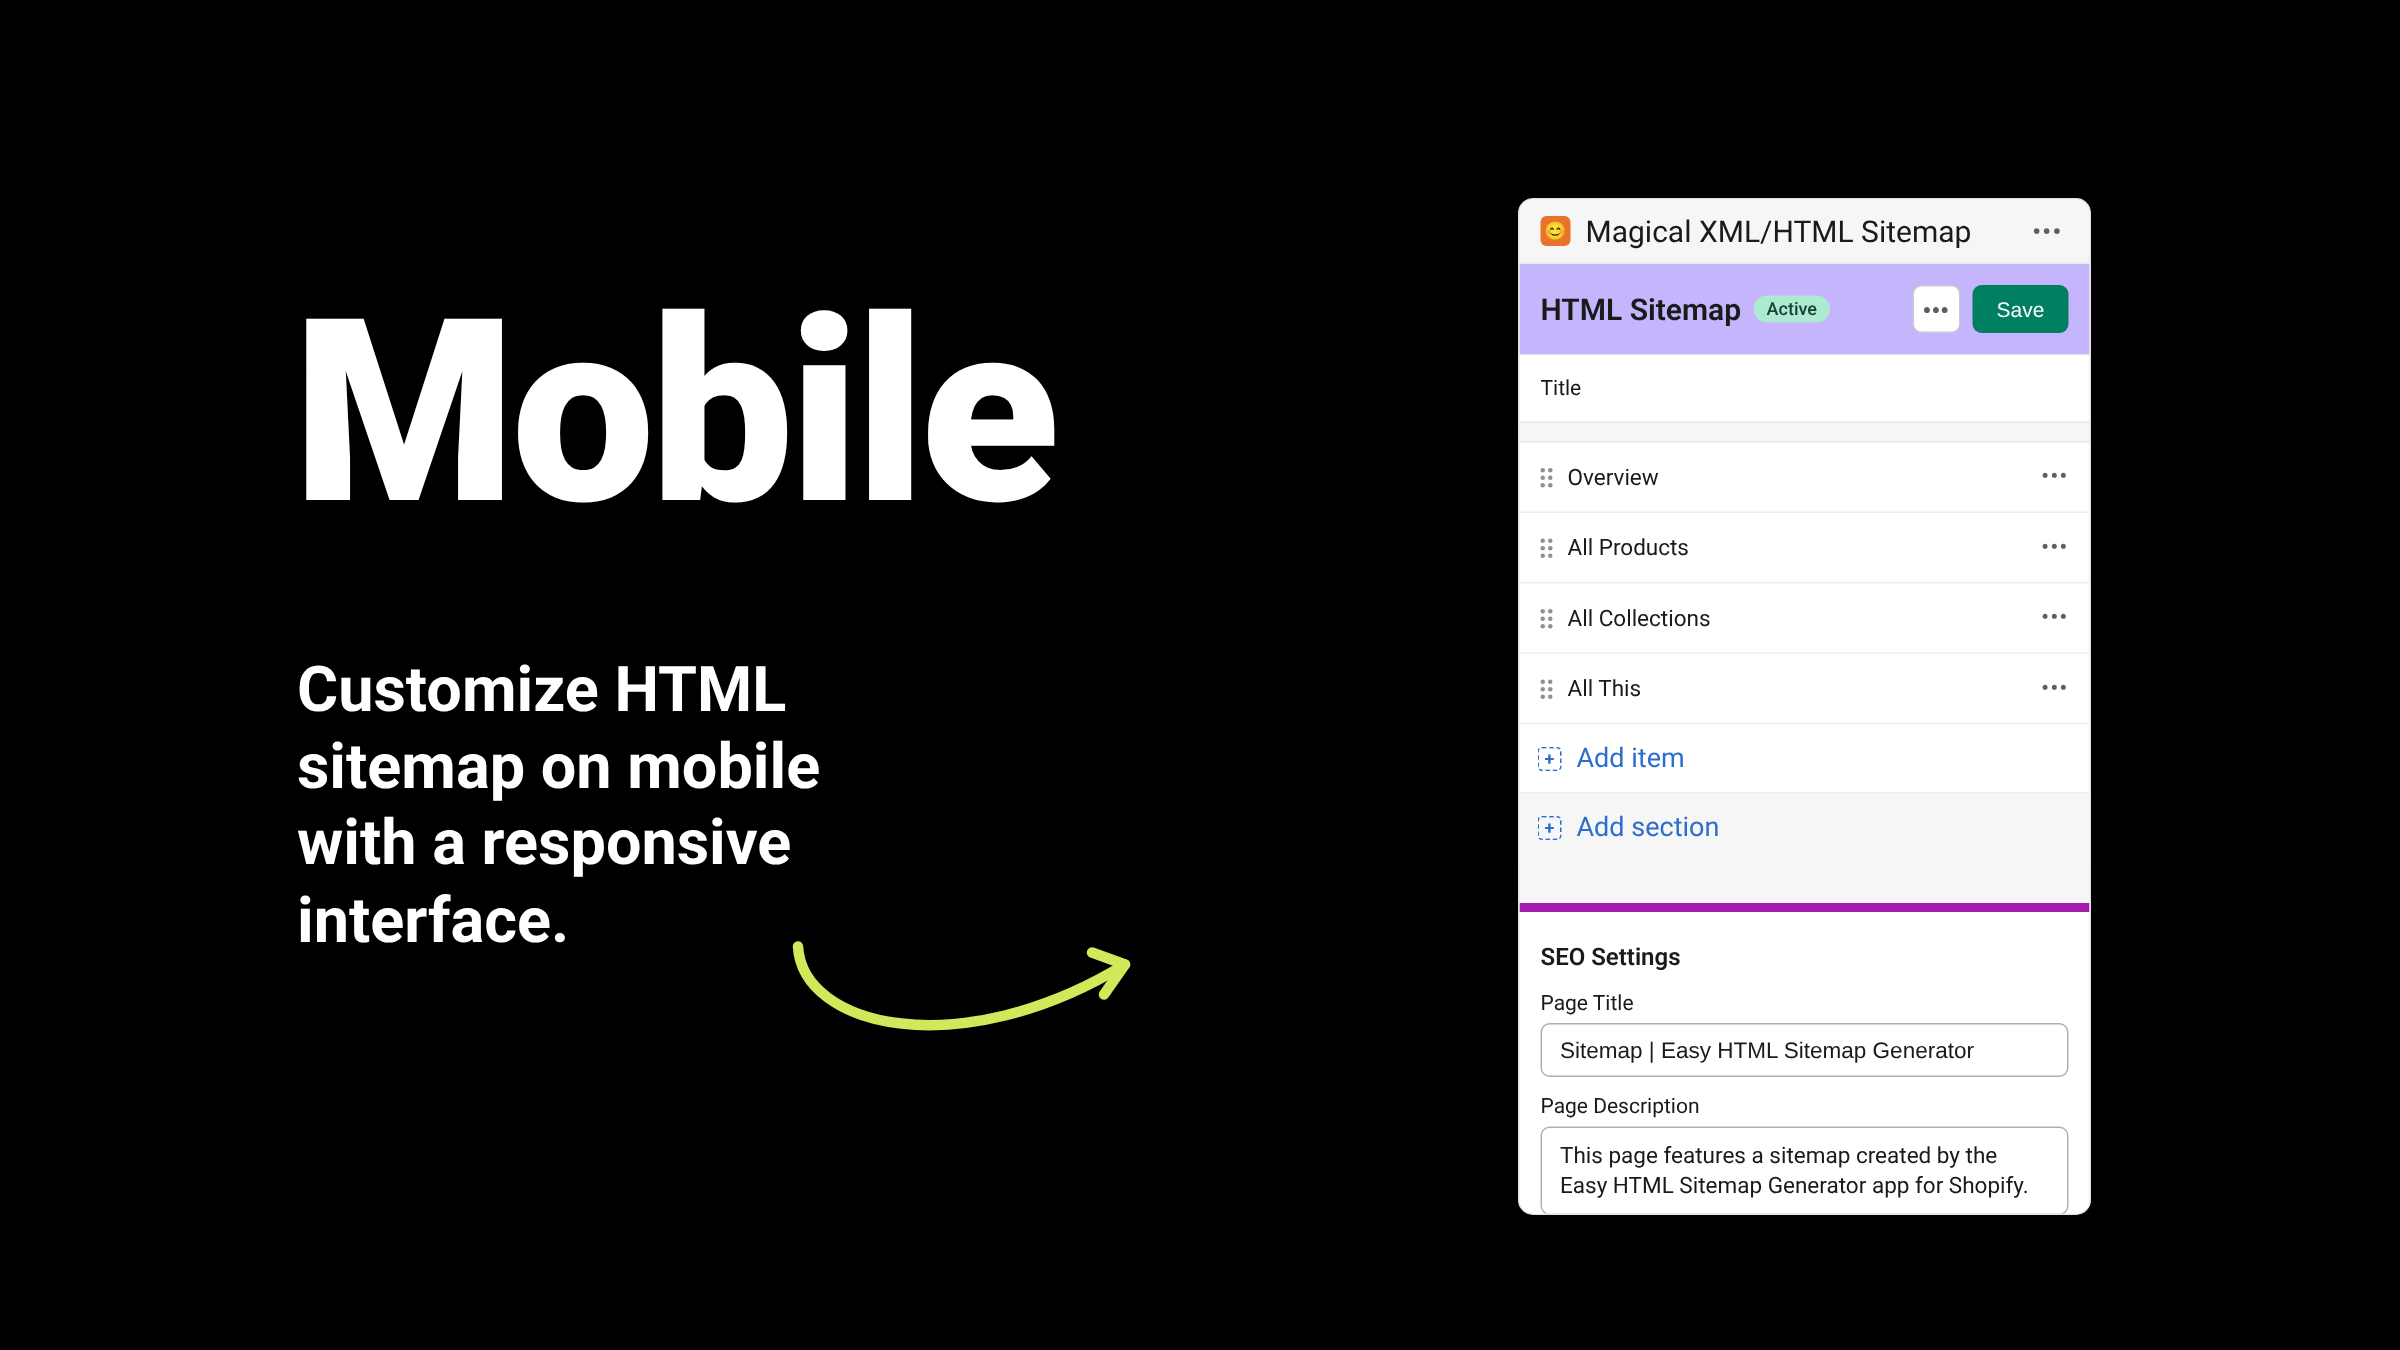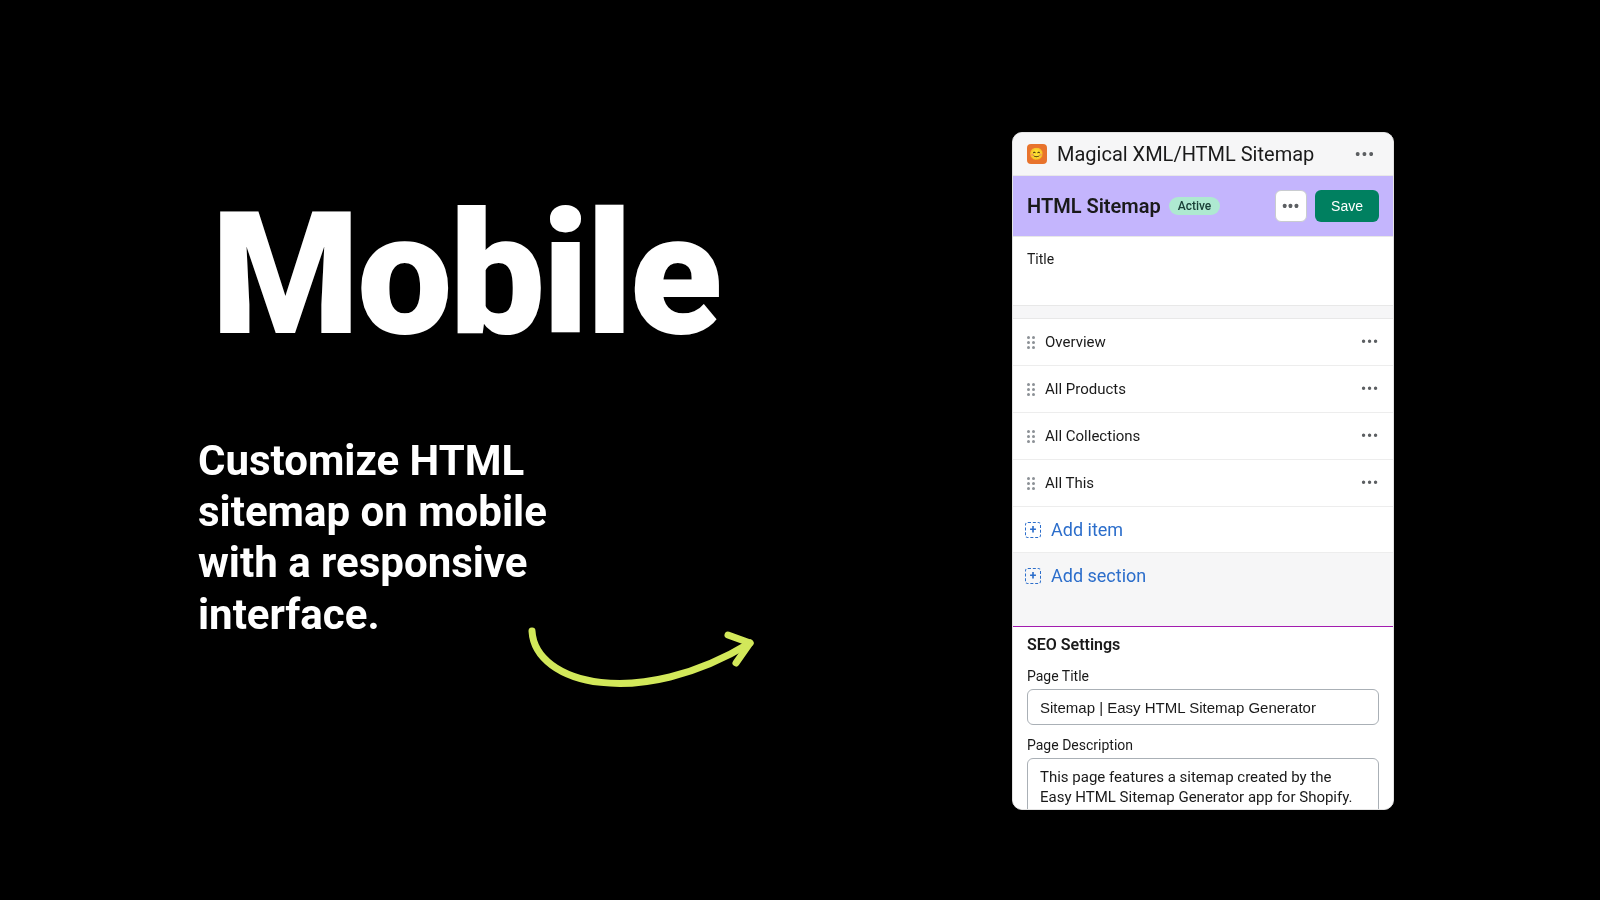--- a/index.html
+++ b/index.html
@@ -17,21 +17,20 @@
     }
     .hero-title {
       position: absolute;
       left: 195px;
       top: 190px;
       font-size: 170px;
       font-weight: 900;
       color: #fff;
       letter-spacing: -3px;
       line-height: 1;
-      margin-left: 16px;
     }
     .hero-subtitle {
       position: absolute;
       left: 198px;
       top: 435px;
       font-size: 42px;
       font-weight: 700;
       color: #fff;
       line-height: 1.22;
       width: 400px;
@@ -136,21 +135,21 @@
     }
     .section {
       background: #fff;
       border-top: 1px solid #e8e8e8;
       border-bottom: 1px solid #e8e8e8;
       padding: 14px;
     }
     .section-label {
       font-size: 14px;
       color: #1a1a1a;
-      margin-bottom: 24px;
+      margin-bottom: 0;
     }
     .text-input {
       width: 100%;
       height: 36px;
       border: 1px solid #aab0b6;
       border-radius: 6px;
       padding: 0 12px;
       font-size: 15px;
       color: #1a1a1a;
       background: #fff;
@@ -232,22 +231,22 @@
       font-weight: bold;
     }
     .add-label {
       font-size: 18px;
       color: #2c6ecb;
       cursor: pointer;
     }
     .seo-section {
       background: #fff;
       margin-top: 28px;
-      padding: 8px 14px 0 14px;
-      border-top: 1px solid #a21caf;
+      padding: 20px 14px 0 14px;
+      border-top: 6px solid #a21caf;
     }
     .seo-title {
       font-size: 16px;
       font-weight: 600;
       color: #1a1a1a;
       margin-bottom: 14px;
     }
     .seo-field {
       margin-bottom: 12px;
     }

